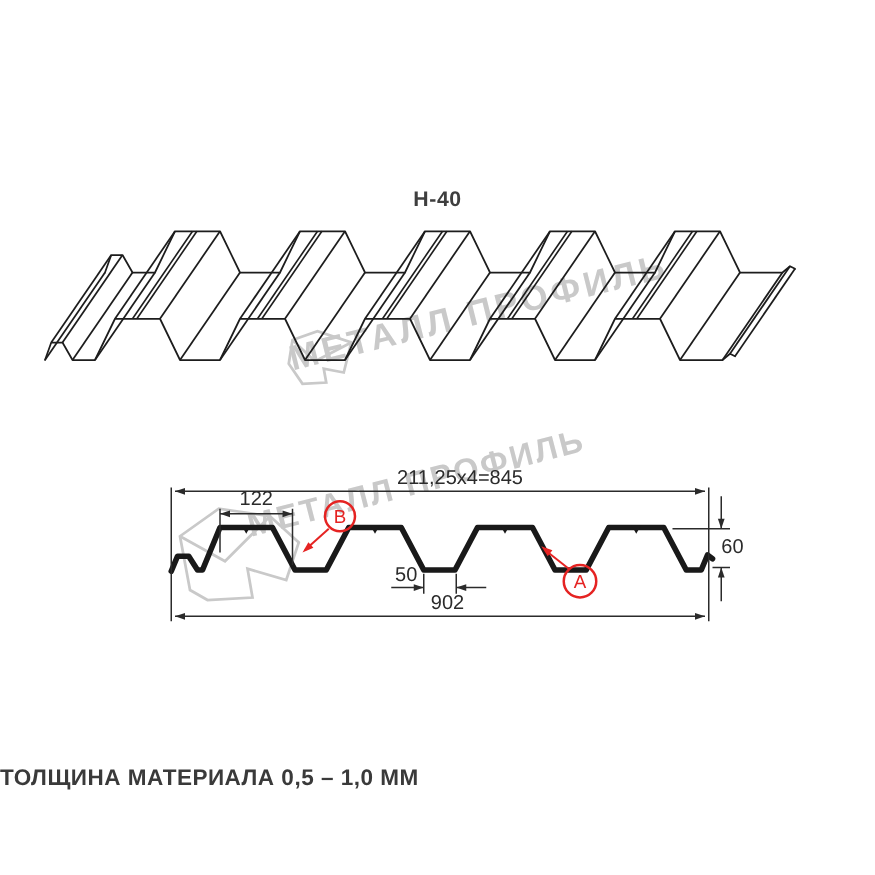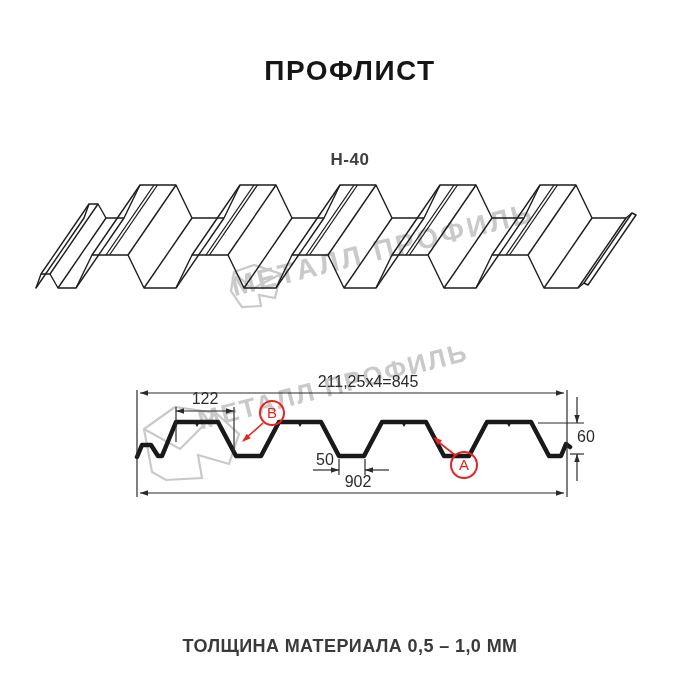--- a/index.html
+++ b/index.html
@@ -3,34 +3,33 @@
 <meta charset="utf-8">
 <style>
   html,body{margin:0;padding:0;}
   body{width:700px;height:700px;background:#ffffff;position:relative;overflow:hidden;
        font-family:"Liberation Sans",sans-serif;}
   .stage{position:absolute;inset:0;}
   .title{position:absolute;top:55px;left:0;right:0;text-align:center;
          font-size:28px;font-weight:900;letter-spacing:1.5px;color:#151515;}
   .subtitle{position:absolute;top:150px;left:0;right:0;text-align:center;
          font-size:17px;font-weight:700;letter-spacing:.5px;color:#3f3f3f;}
-  .footer{position:absolute;top:636px;left:0;right:0;text-align:center;
+  .footer{position:absolute;top:612px;left:0;right:0;
          font-size:18px;font-weight:700;letter-spacing:.4px;color:#3a3a3a;}
   svg#drawing{position:absolute;left:0;top:0;width:700px;height:700px;}
   svg text{font-family:"Liberation Sans",sans-serif;}
   .dimtxt{font-size:16px;fill:#2b2b2b;}
   .wmtxt{font-size:28px;font-weight:700;letter-spacing:3px;fill:#c9c9c9;}
   .wmtxt2{font-size:26px;font-weight:700;letter-spacing:2px;fill:#c9c9c9;}
   .redtxt{font-size:15px;fill:#e52322;}
 </style>
 </head>
 <body>
 
 <div class="stage">
-  <div class="title">ПРОФЛИСТ</div>
   <div class="subtitle">Н-40</div>
   <svg id="drawing" viewBox="0 0 700 700">
       <g>
         <path d="M231,291 L234,272 L254,265 L281,274 L275,298 L259,295 L261,306 L242,307 Z" fill="none" stroke="#c9c9c9" stroke-width="2.2"></path>
         <path d="M234,272 L252,289 L281,274" fill="none" stroke="#c9c9c9" stroke-width="2.2"></path>
         <text x="383" y="259" text-anchor="middle" class="wmtxt" transform="rotate(-14 383 250)">МЕТАЛЛ ПРОФИЛЬ</text>
       </g>
       <g>
         <path d="M152,472 L144,429 L175,407 L216,413 L239,434 L229,464 L198,455 L202,478 L166,480 Z" fill="none" stroke="#c9c9c9" stroke-width="2.2"></path>
         <path d="M144,429 L180,449 L216,413" fill="none" stroke="#c9c9c9" stroke-width="2.2"></path>

